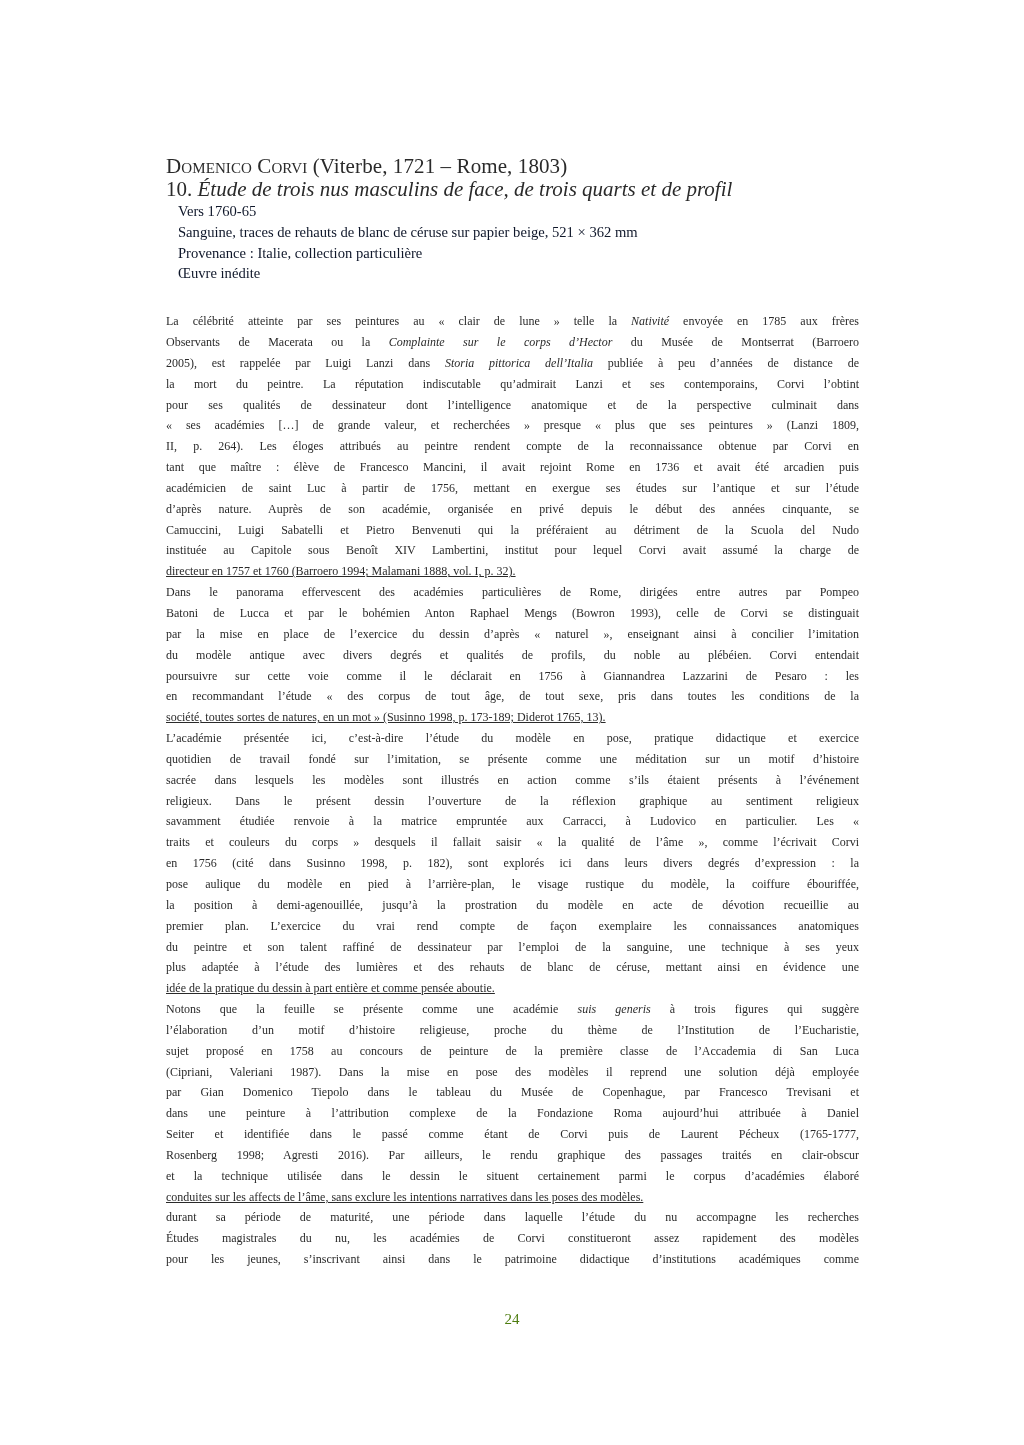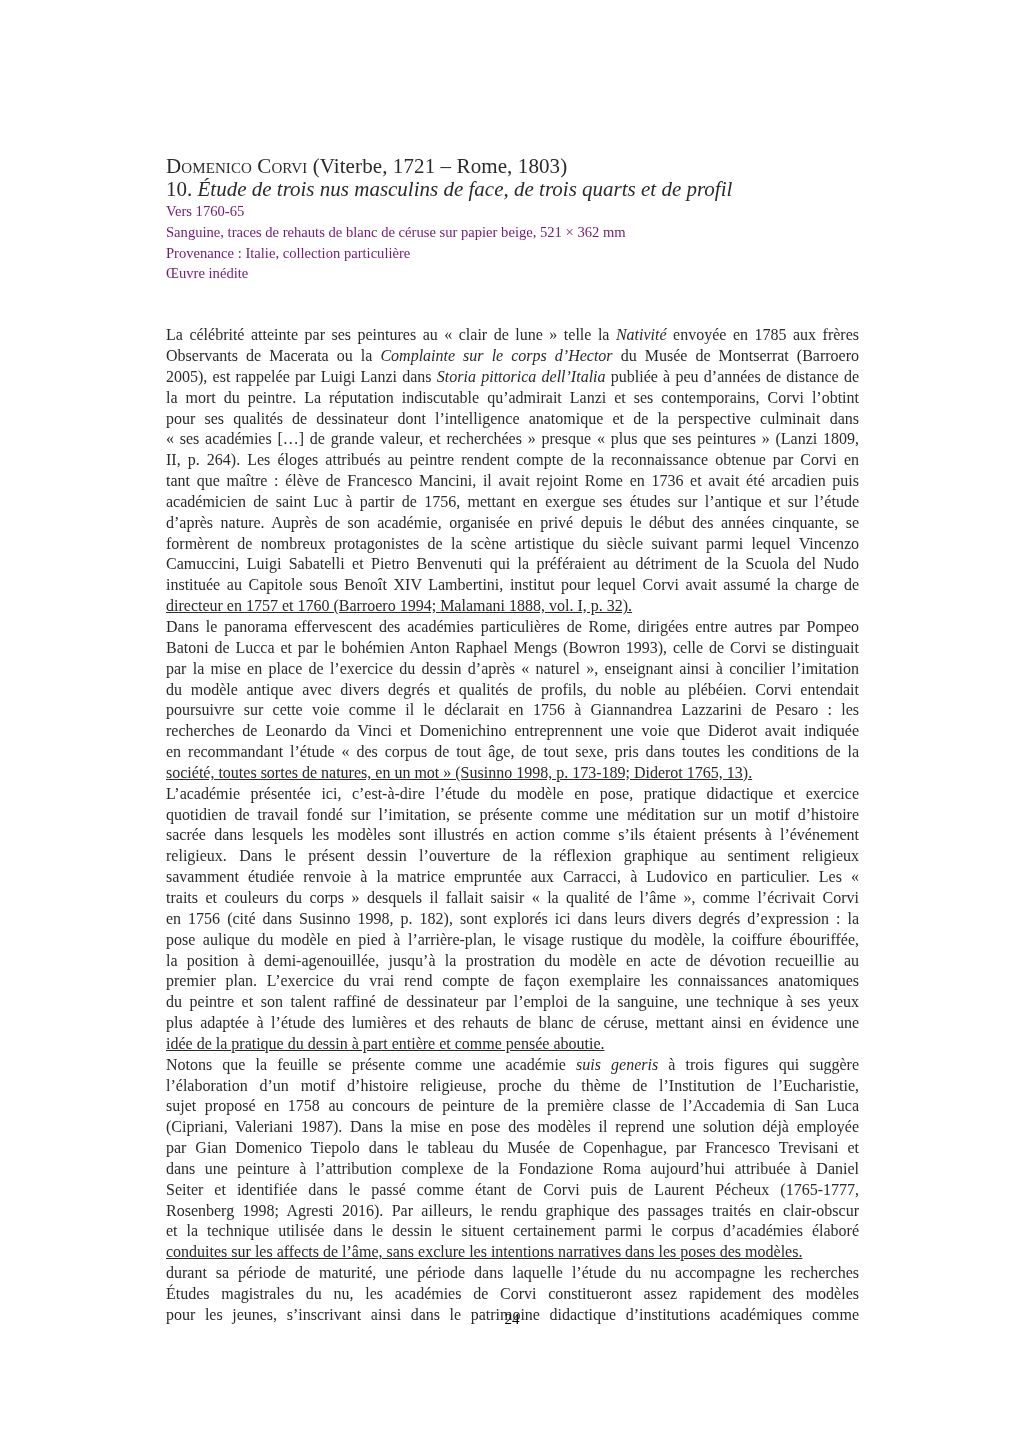--- a/index.html
+++ b/index.html
@@ -3,27 +3,27 @@
 <meta charset="utf-8">
 <style>
   html, body { margin: 0; padding: 0; background: #ffffff; }
   body { width: 1024px; height: 1445px; position: relative; overflow: hidden;
          font-family: "Liberation Serif", "DejaVu Serif", serif; color: #2a2a2a; }
   .page { position: absolute; left: 166px; top: 154px; width: 693px; }
   .artist { font-size: 21px; line-height: 24px; letter-spacing: 0.1px; white-space: nowrap; }
   .artist .sc { font-variant: small-caps; }
   .title { font-size: 21px; line-height: 23px; white-space: nowrap; }
   .title .it { font-style: italic; }
-  .meta { font-size: 14.6px; line-height: 20.8px; color: #701a75; white-space: nowrap; }
-  .body { margin-top: 41px; font-size: 16px; line-height: 20.85px; text-align: justify; }
+  .meta { font-size: 14.6px; line-height: 20.8px; color: #0f172a; white-space: nowrap; margin-left: 12px; }
+  .body { margin-top: 27px; font-size: 12px; line-height: 20.85px; text-align: justify; }
   .body p { margin: 0; }
   .body .ln { display: block; text-align: justify; text-align-last: justify; white-space: nowrap; }
   .body .ln.last { text-align-last: left; text-decoration: underline; }
   .folio { position: absolute; left: 0; width: 1024px; top: 1311px; text-align: center;
-           font-size: 15px; color: #000000; }
+           font-size: 15px; color: #4d7c0f; }
   em { font-style: italic; }
 </style>
 </head>
 <body>
 
 <div class="page">
   <div class="artist">
     <span class="sc">Domenico Corvi</span><span> (Viterbe, 1721 – Rome, 1803)</span>
   </div>
   <div class="title">
@@ -39,32 +39,30 @@
         <span class="ln">La célébrité atteinte par ses peintures au « clair de lune » telle la <em>Nativité</em> envoyée en 1785 aux frères</span>
         <span class="ln">Observants de Macerata ou la <em>Complainte sur le corps d’Hector</em> du Musée de Montserrat (Barroero</span>
         <span class="ln">2005), est rappelée par Luigi Lanzi dans <em>Storia pittorica dell’Italia</em> publiée à peu d’années de distance de</span>
         <span class="ln">la mort du peintre. La réputation indiscutable qu’admirait Lanzi et ses contemporains, Corvi l’obtint</span>
         <span class="ln">pour ses qualités de dessinateur dont l’intelligence anatomique et de la perspective culminait dans</span>
         <span class="ln">« ses académies […] de grande valeur, et recherchées » presque « plus que ses peintures » (Lanzi 1809,</span>
         <span class="ln">II, p. 264). Les éloges attribués au peintre rendent compte de la reconnaissance obtenue par Corvi en</span>
         <span class="ln">tant que maître : élève de Francesco Mancini, il avait rejoint Rome en 1736 et avait été arcadien puis</span>
         <span class="ln">académicien de saint Luc à partir de 1756, mettant en exergue ses études sur l’antique et sur l’étude</span>
         <span class="ln">d’après nature. Auprès de son académie, organisée en privé depuis le début des années cinquante, se</span>
-        <span class="ln">formèrent de nombreux protagonistes de la scène artistique du siècle suivant parmi lequel Vincenzo</span>
         <span class="ln">Camuccini, Luigi Sabatelli et Pietro Benvenuti qui la préféraient au détriment de la Scuola del Nudo</span>
         <span class="ln">instituée au Capitole sous Benoît XIV Lambertini, institut pour lequel Corvi avait assumé la charge de</span>
         <span class="ln last">directeur en 1757 et 1760 (Barroero 1994; Malamani 1888, vol. I, p. 32).</span>
       </p>
       <p>
         <span class="ln">Dans le panorama effervescent des académies particulières de Rome, dirigées entre autres par Pompeo</span>
         <span class="ln">Batoni de Lucca et par le bohémien Anton Raphael Mengs (Bowron 1993), celle de Corvi se distinguait</span>
         <span class="ln">par la mise en place de l’exercice du dessin d’après « naturel », enseignant ainsi à concilier l’imitation</span>
         <span class="ln">du modèle antique avec divers degrés et qualités de profils, du noble au plébéien. Corvi entendait</span>
         <span class="ln">poursuivre sur cette voie comme il le déclarait en 1756 à Giannandrea Lazzarini de Pesaro : les</span>
-        <span class="ln">recherches de Leonardo da Vinci et Domenichino entreprennent une voie que Diderot avait indiquée</span>
         <span class="ln">en recommandant l’étude « des corpus de tout âge, de tout sexe, pris dans toutes les conditions de la</span>
         <span class="ln last">société, toutes sortes de natures, en un mot » (Susinno 1998, p. 173-189; Diderot 1765, 13).</span>
       </p>
       <p>
         <span class="ln">L’académie présentée ici, c’est-à-dire l’étude du modèle en pose, pratique didactique et exercice</span>
         <span class="ln">quotidien de travail fondé sur l’imitation, se présente comme une méditation sur un motif d’histoire</span>
         <span class="ln">sacrée dans lesquels les modèles sont illustrés en action comme s’ils étaient présents à l’événement</span>
         <span class="ln">religieux. Dans le présent dessin l’ouverture de la réflexion graphique au sentiment religieux</span>
         <span class="ln">savamment étudiée renvoie à la matrice empruntée aux Carracci, à Ludovico en particulier.  Les «</span>
         <span class="ln">traits et couleurs du corps » desquels il fallait saisir « la qualité de  l’âme », comme l’écrivait Corvi</span>

